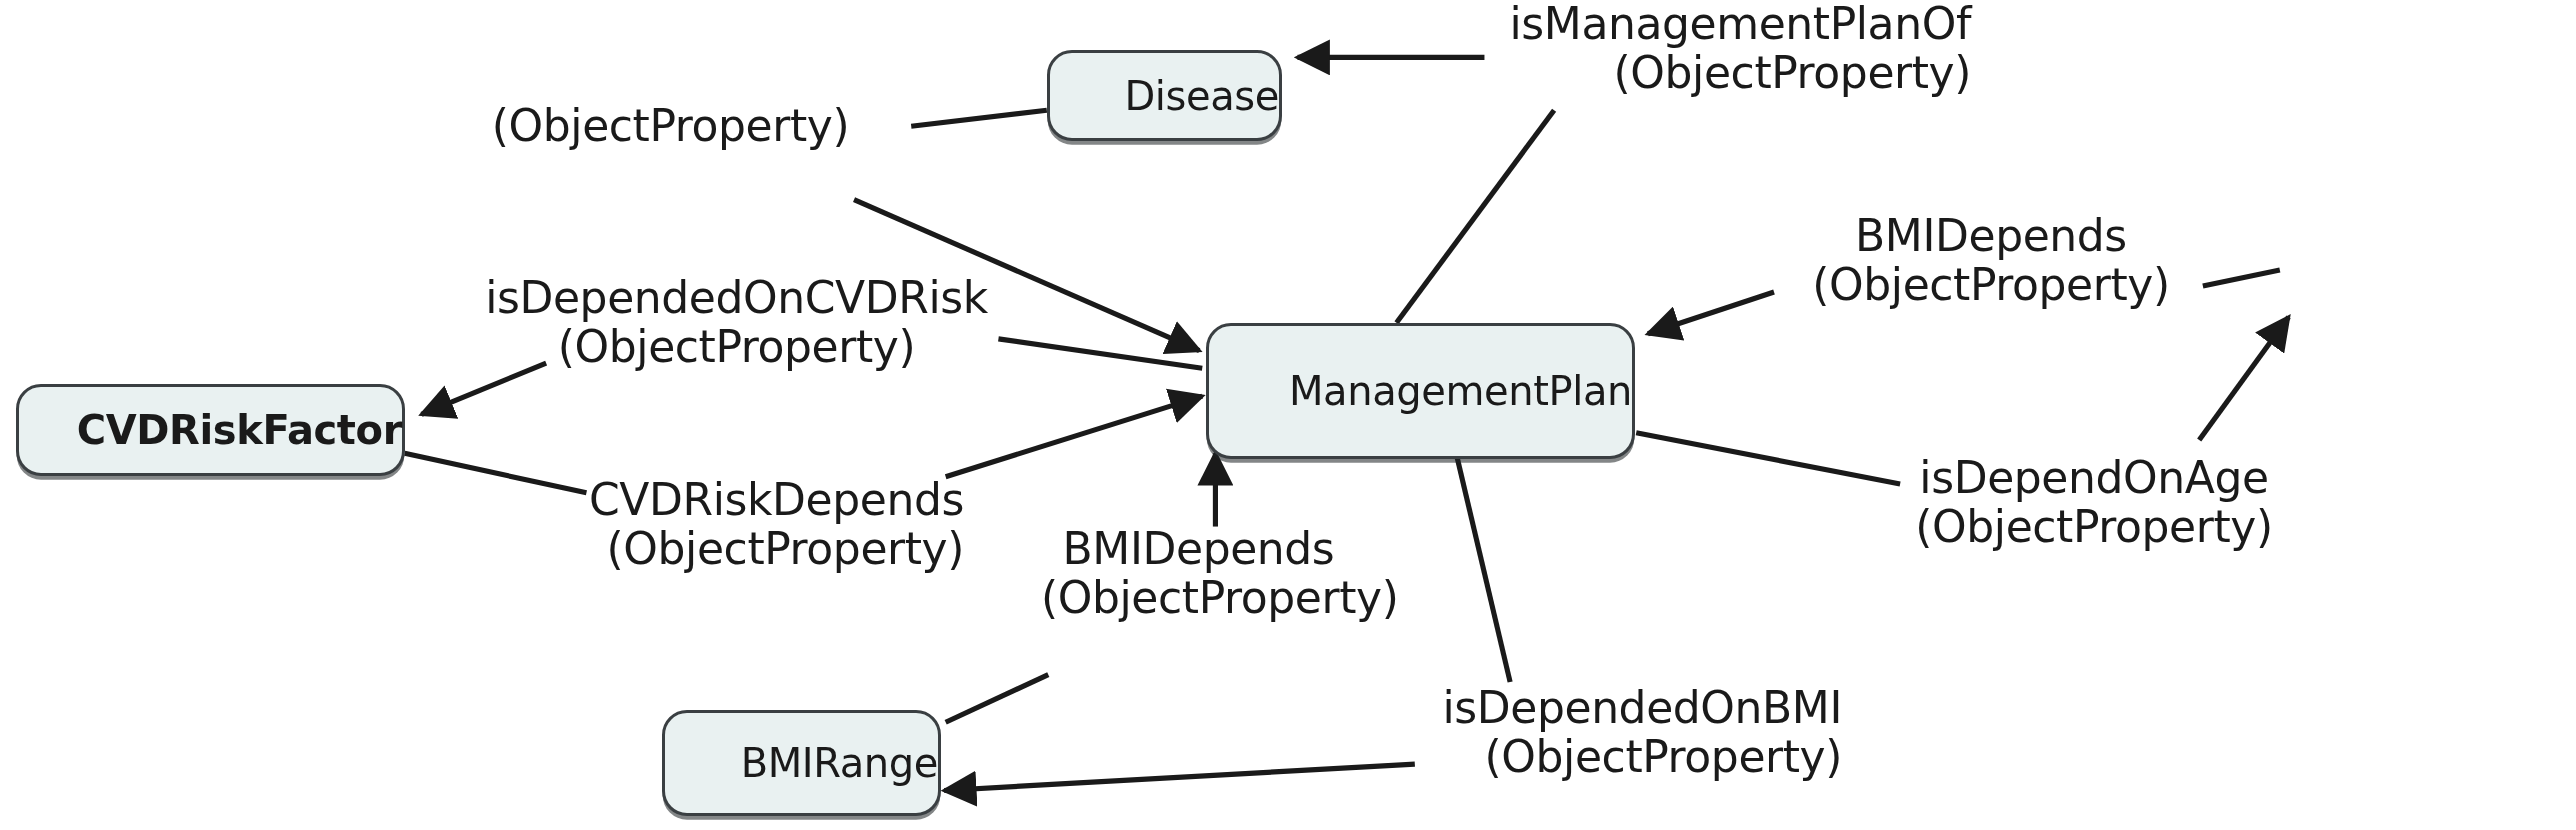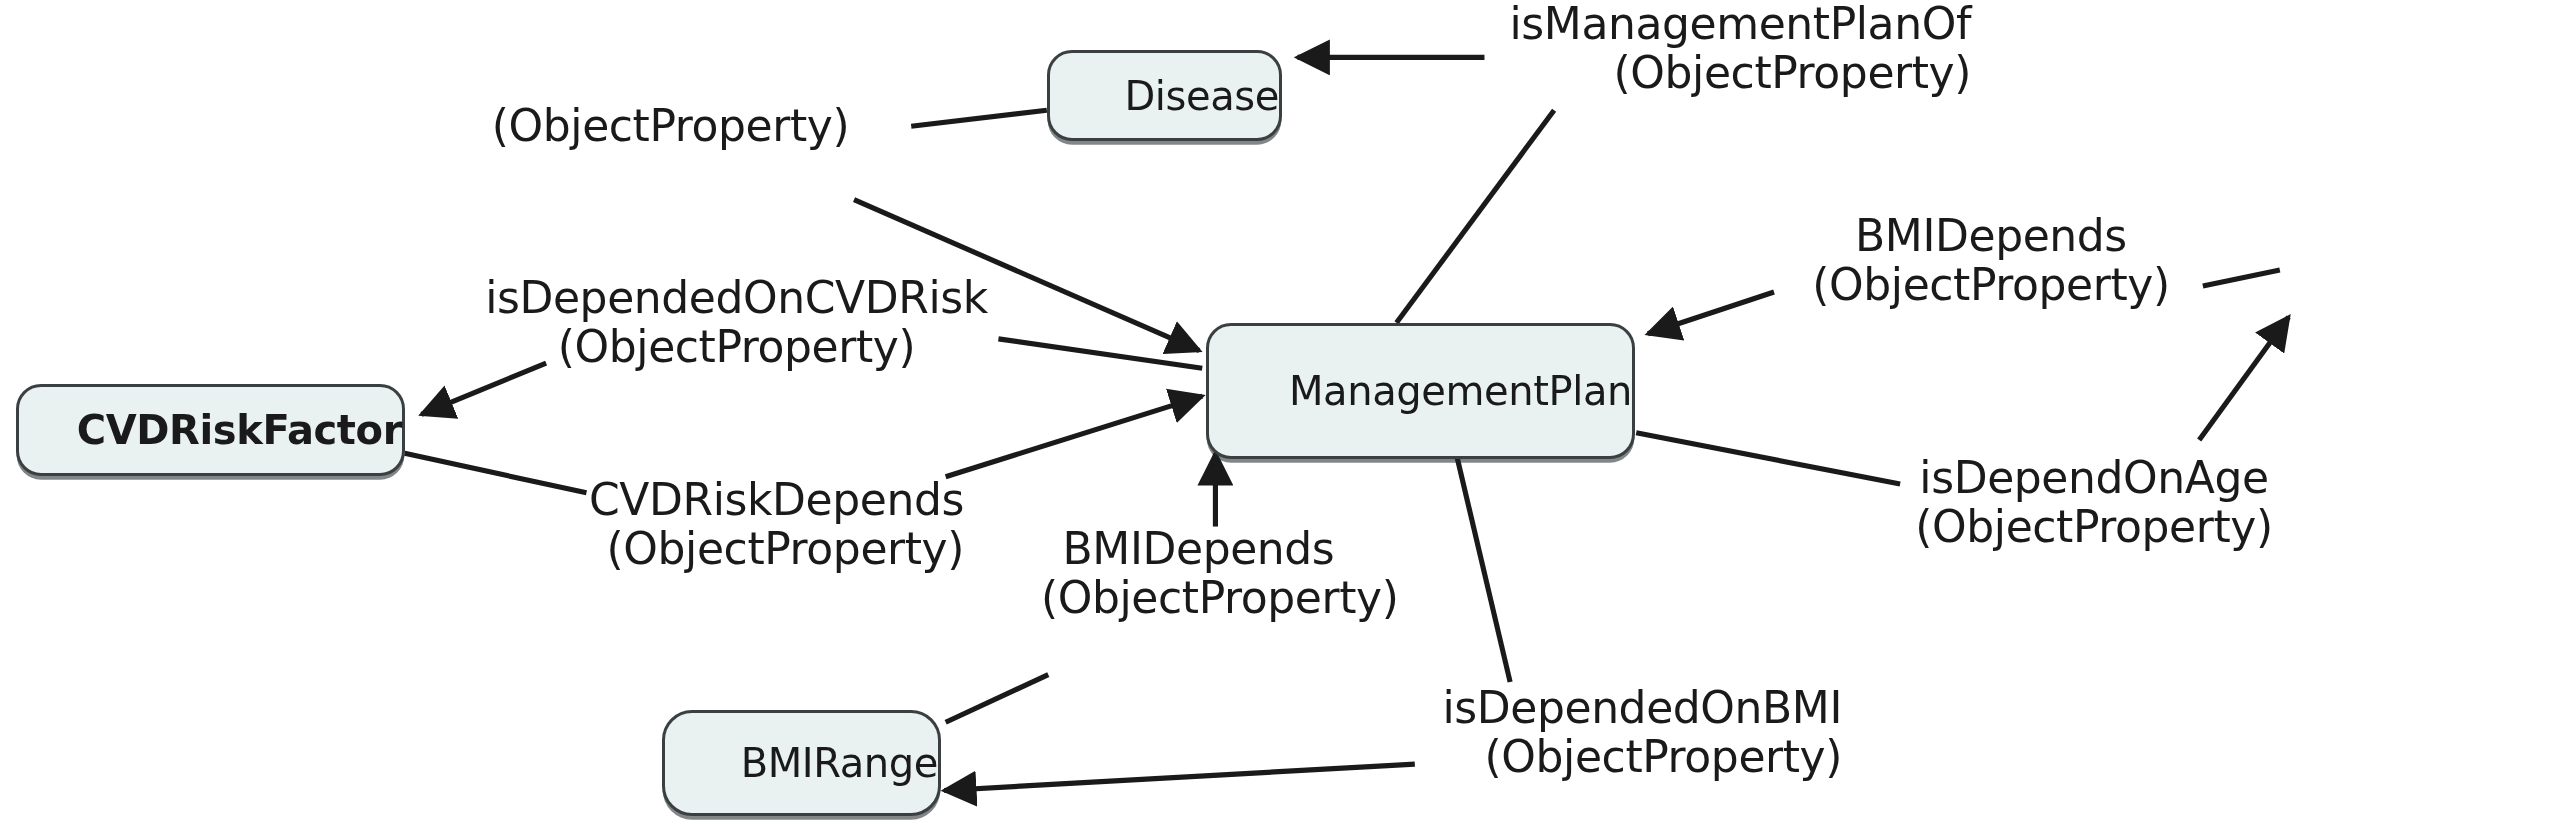--- a/index.html
+++ b/index.html
@@ -112,21 +112,21 @@
 
   <div class="node" style="left:1206px; top:323px; width:429px; height:136px;">
     <span>ManagementPlan</span>
   </div>
 
   <div class="node" style="left:16px; top:384px; width:389px; height:92px;font-weight:bold;">
     <span>CVDRiskFactor</span>
   </div>
 
 
-  <div class="node" style="left:662px; top:710px; width:279px; height:106px;border-radius:30px;">
+  <div class="node" style="left:662px; top:710px; width:279px; height:106px;">
     <span>BMIRange</span>
   </div>
 
   <div class="edge-label" style="left:436px; top:101px; width:469px;">
     <span class="lbl-type">(ObjectProperty)</span>
   </div>
 
   <div class="edge-label" style="left:1495px; top:-1.5px; width:476px;text-align:right;">
     <span class="lbl-name">isManagementPlanOf</span>
     <span class="lbl-type">(ObjectProperty)</span>

